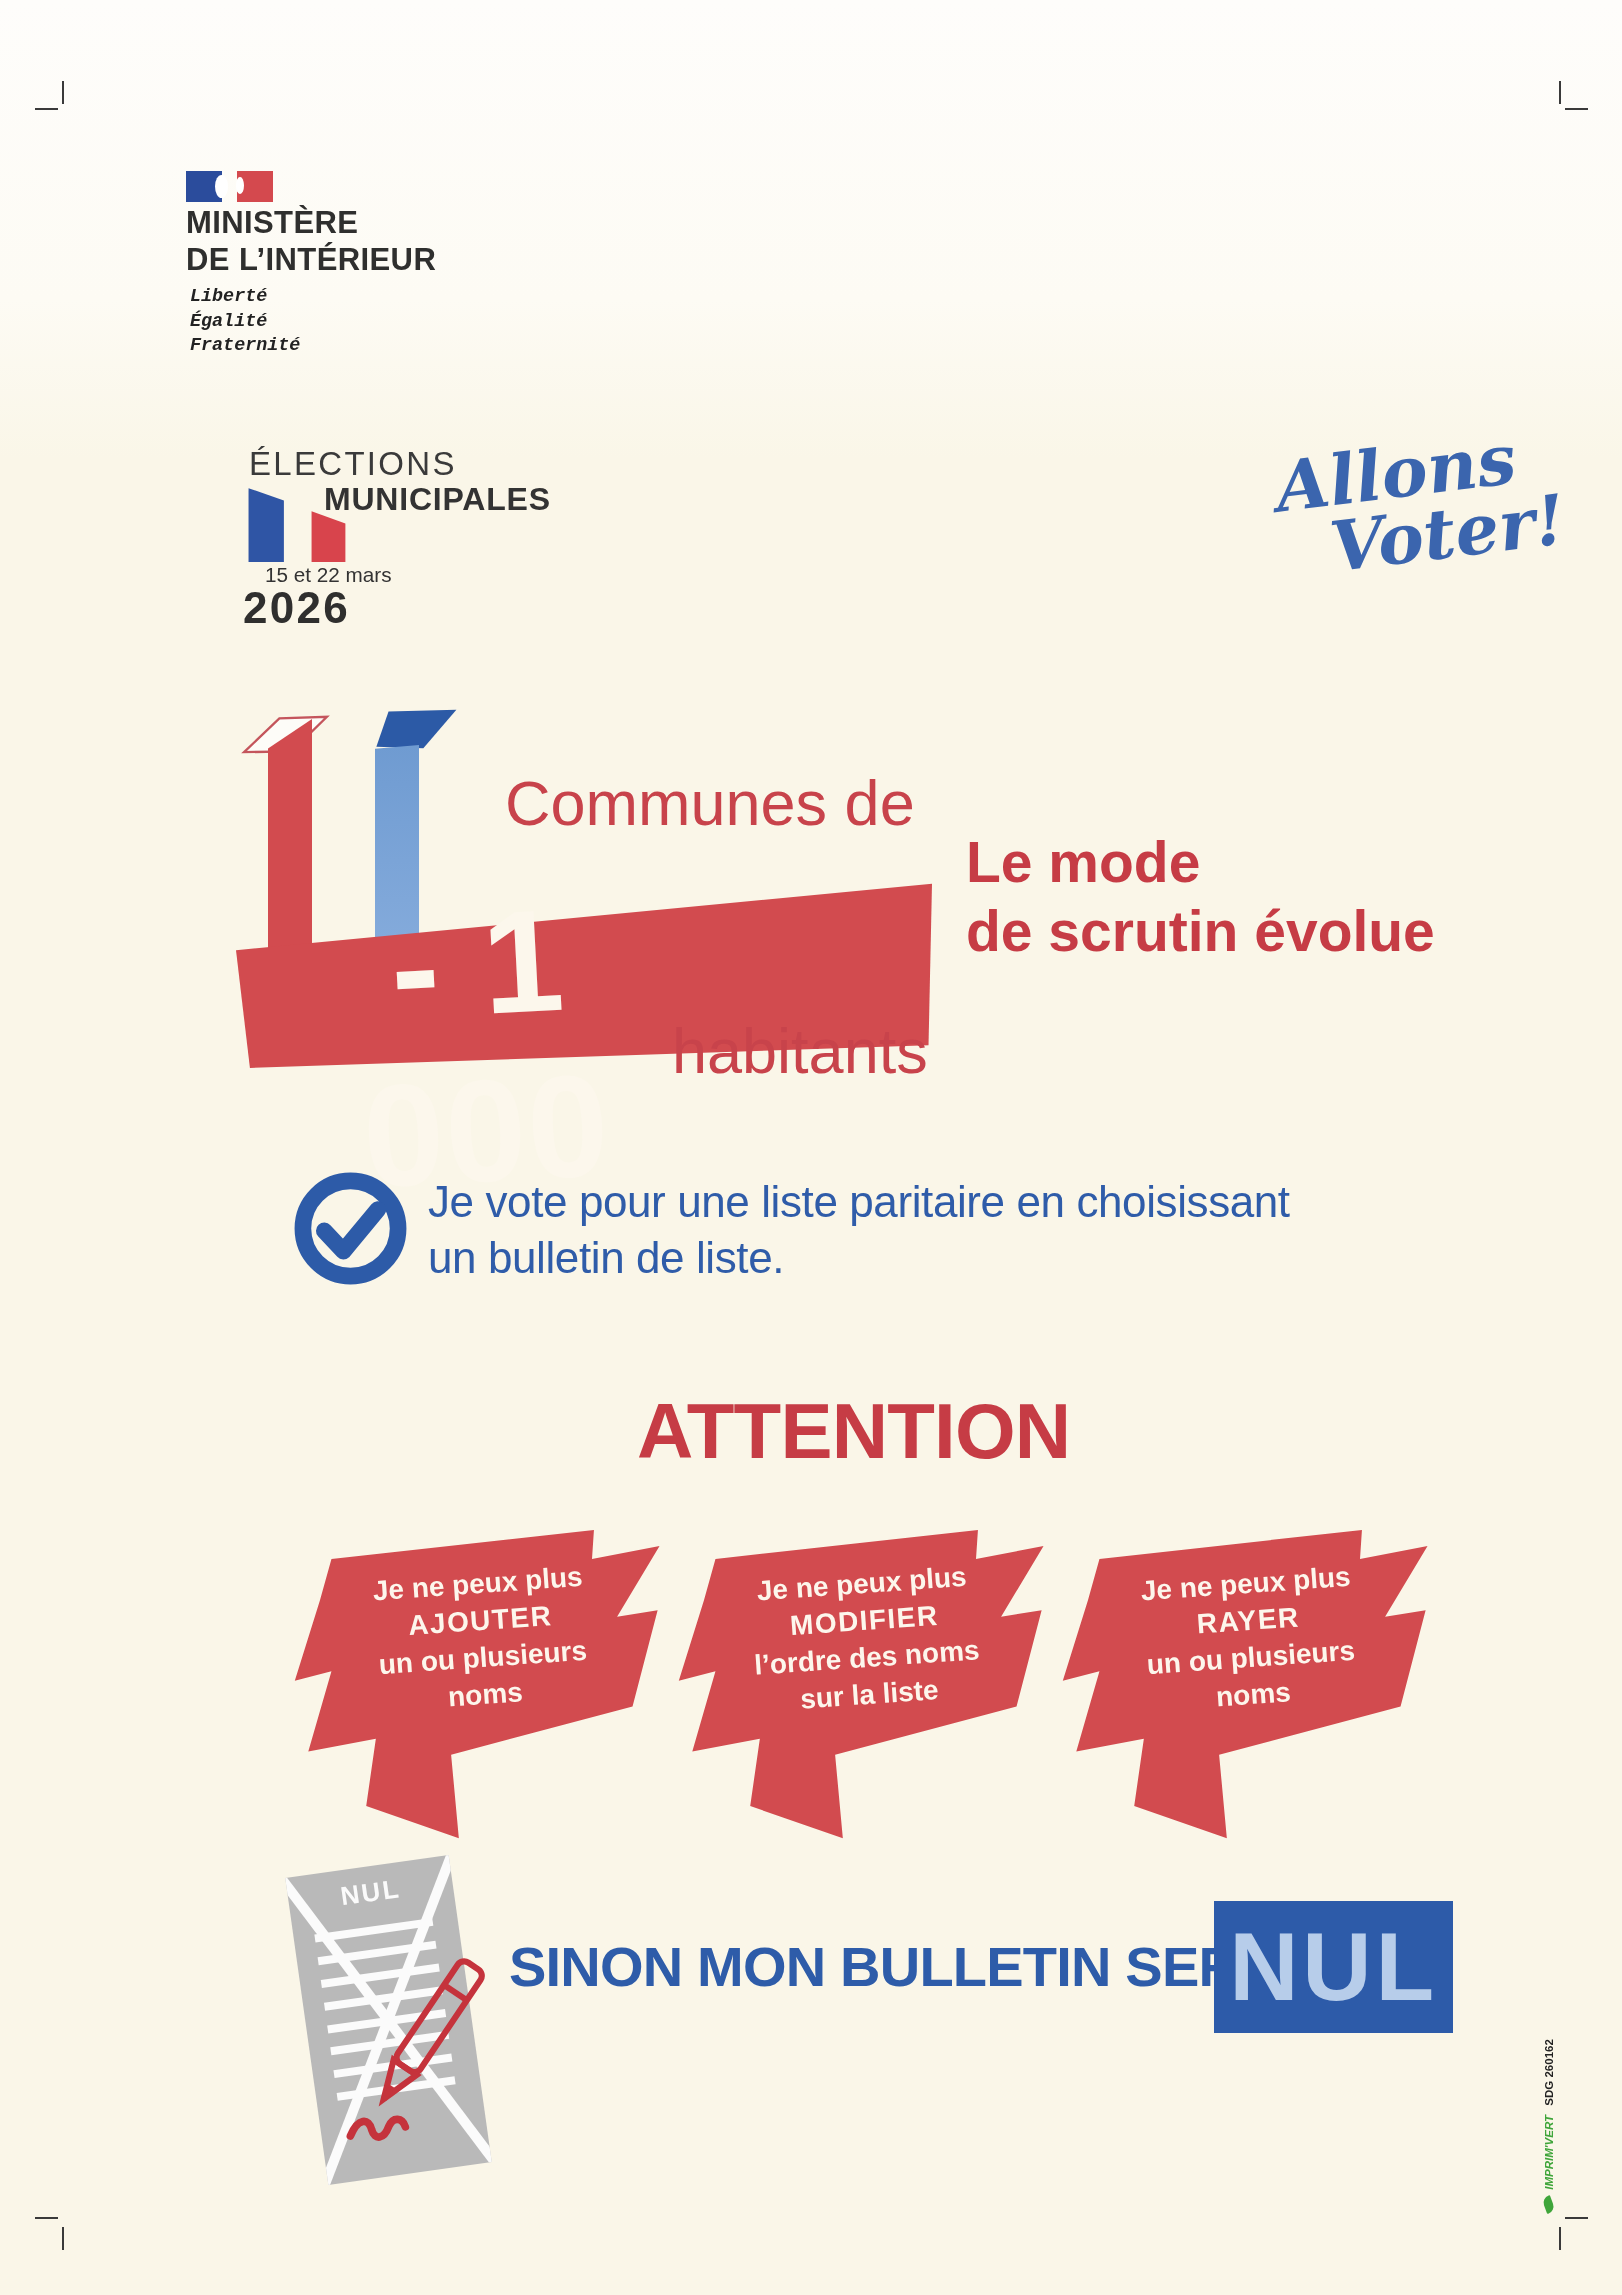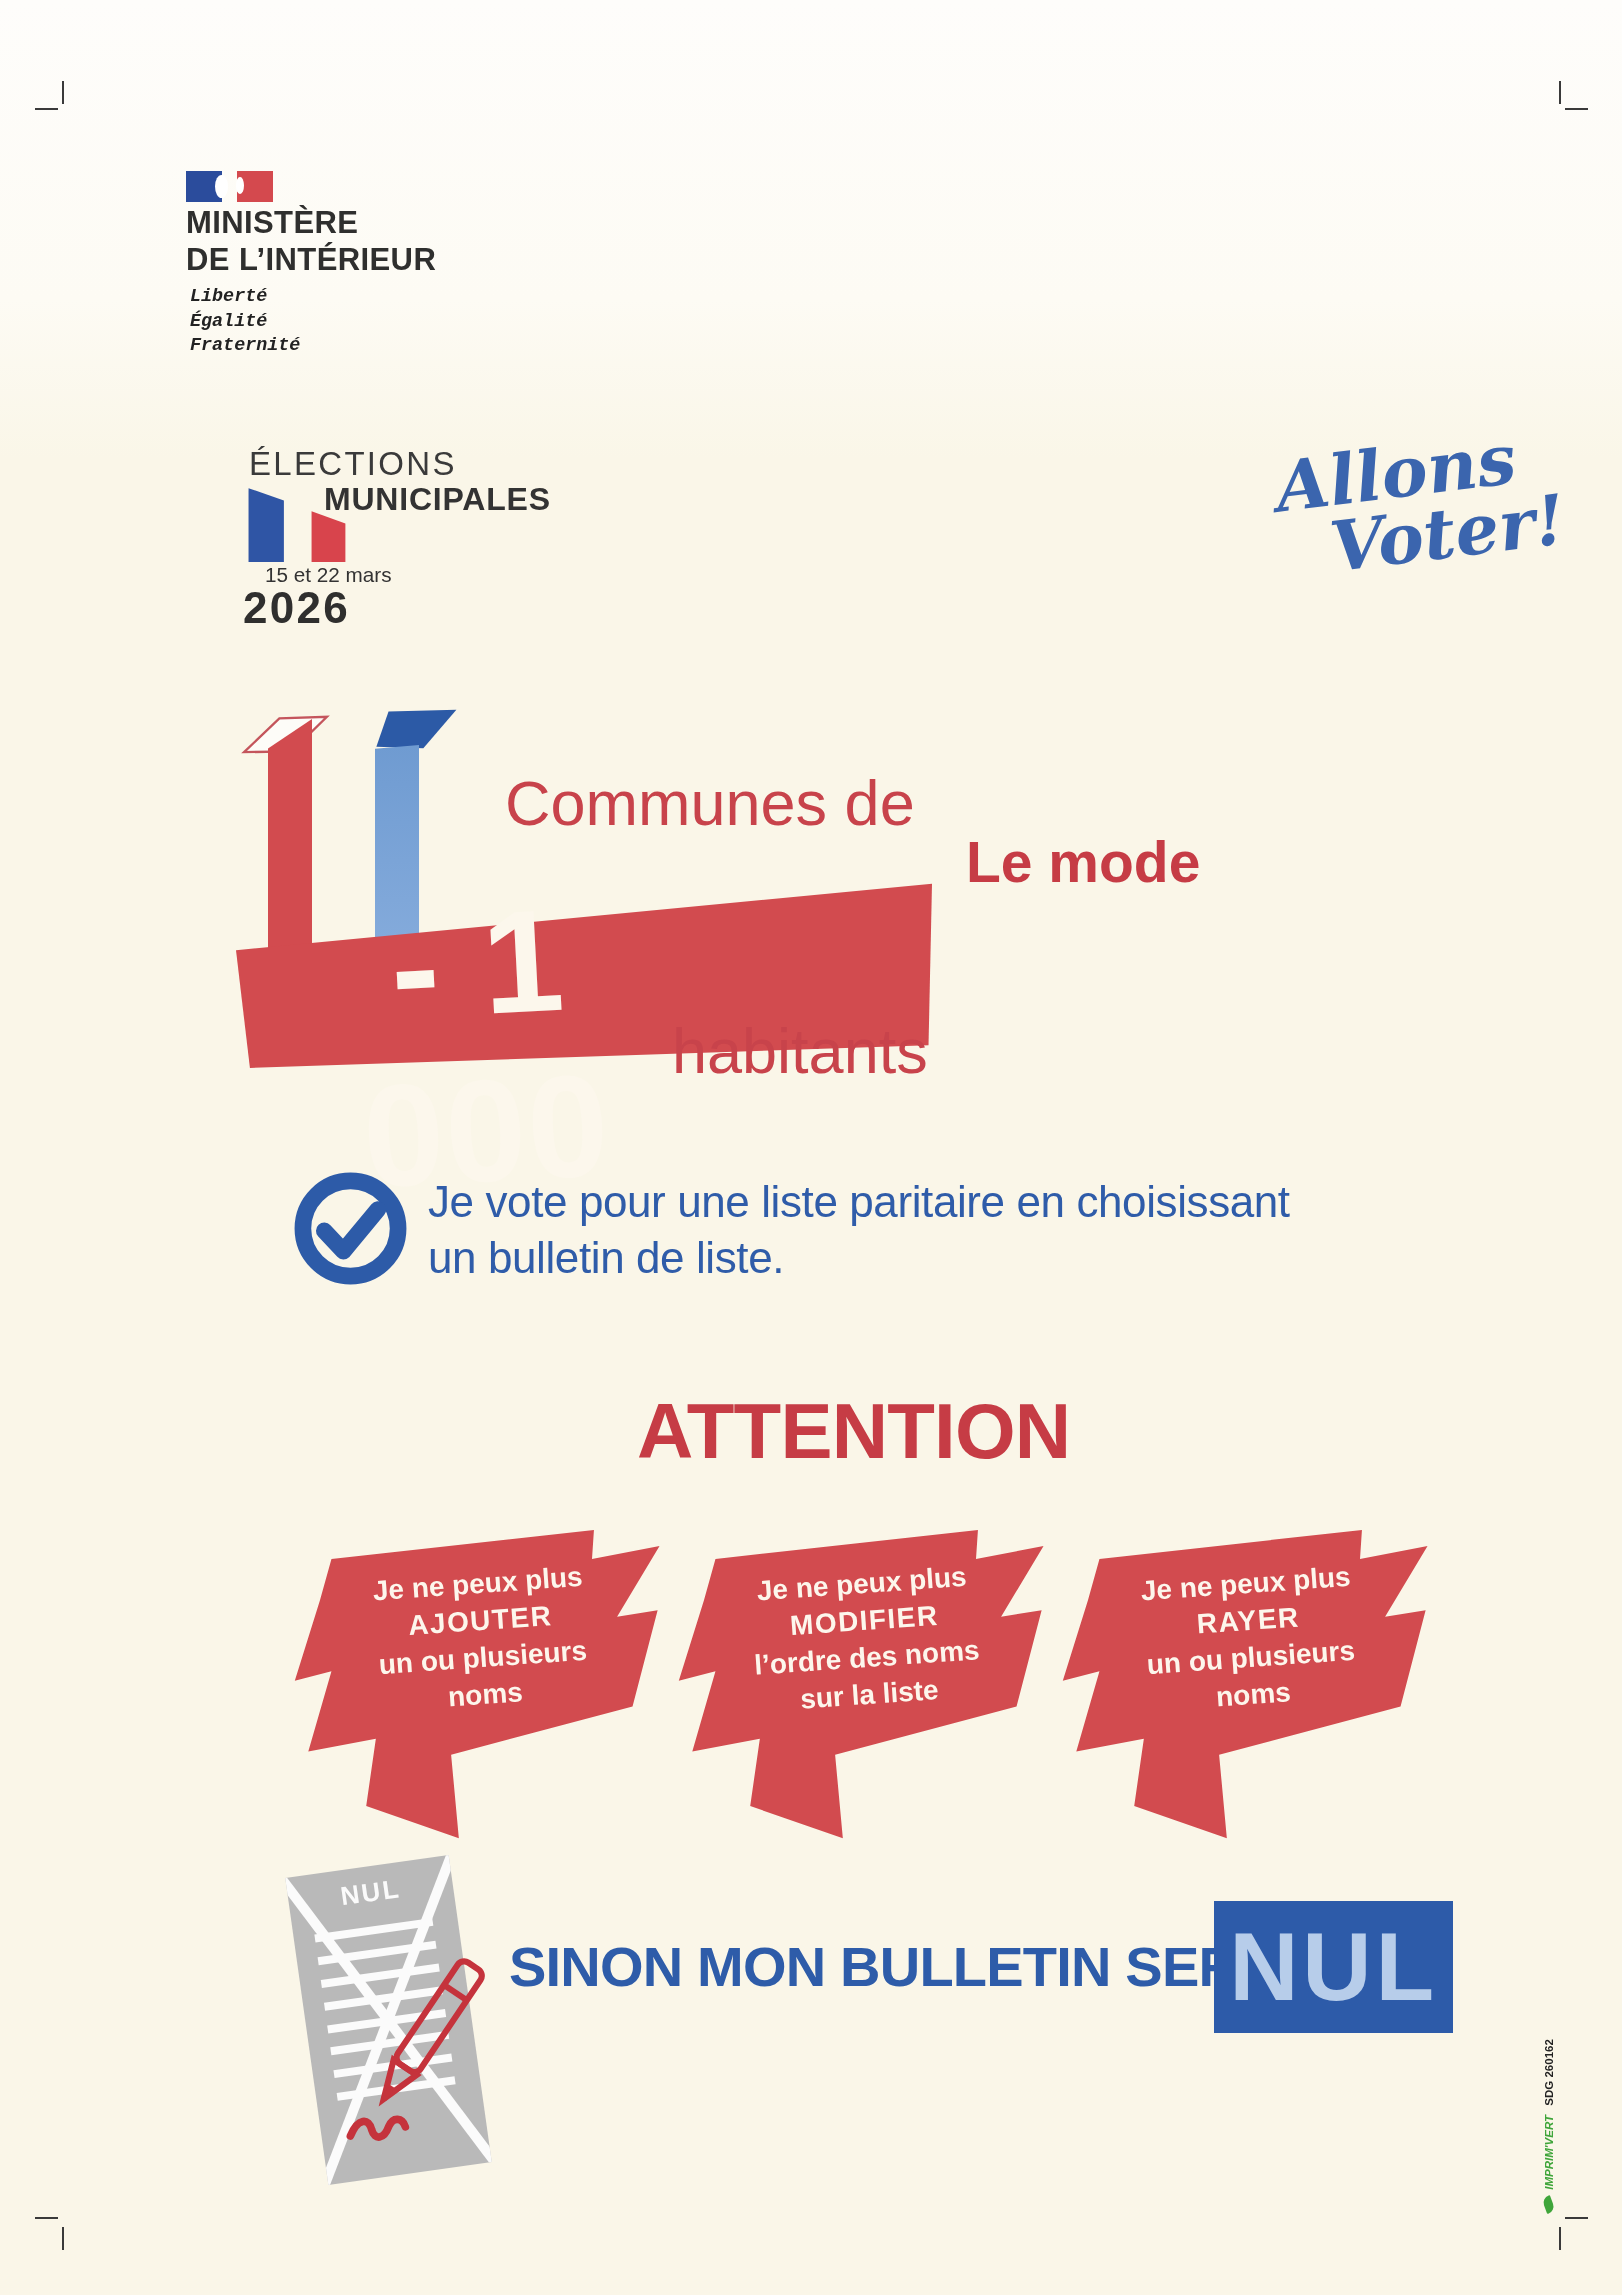--- a/index.html
+++ b/index.html
@@ -115,20 +115,21 @@
     </svg>
     <div class="chimney"></div>
     <div class="abs" style="left:372px;top:709px;width:87px;height:41px;background:#2c5aa6;clip-path:polygon(19% 6%,97% 2%,59% 96%,5% 92%);"></div>
     <div class="wall-lb"></div>
     <div class="hero-banner"></div>
     <div class="hero-pre">Communes de</div>
     <div class="hero-num">- 1 000</div>
     <div class="hero-suf">habitants</div>
     <div class="hero-right">
       <div>Le mode</div>
+      <div>de scrutin évolue</div>
     </div>
   </div>
 
   <div>
     <svg class="abs" style="left:291px;top:1169px;" width="119" height="119" viewBox="0 0 100 100">
       <circle cx="50" cy="50" r="40" fill="none" stroke="#2d5ba8" stroke-width="14"></circle>
       <path d="M28 52 L44 69 L73 34" fill="none" stroke="#2d5ba8" stroke-width="14" stroke-linecap="round" stroke-linejoin="round"></path>
     </svg>
     <div class="vote-line" style="top:1177px;">Je vote pour une liste paritaire en choisissant</div>
     <div class="vote-line" style="top:1233px;">un bulletin de liste.</div>

